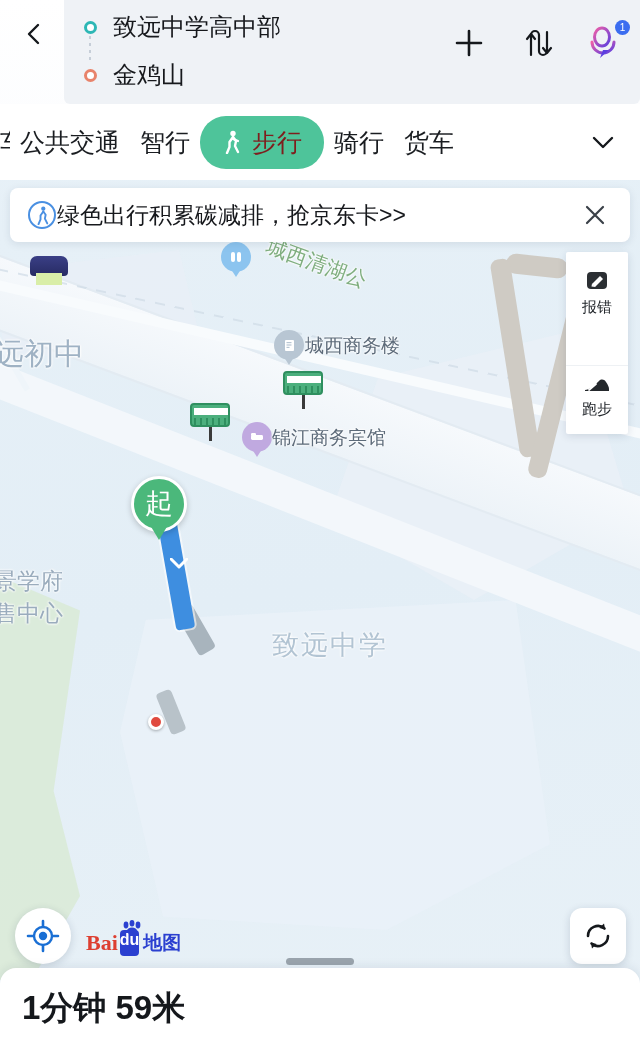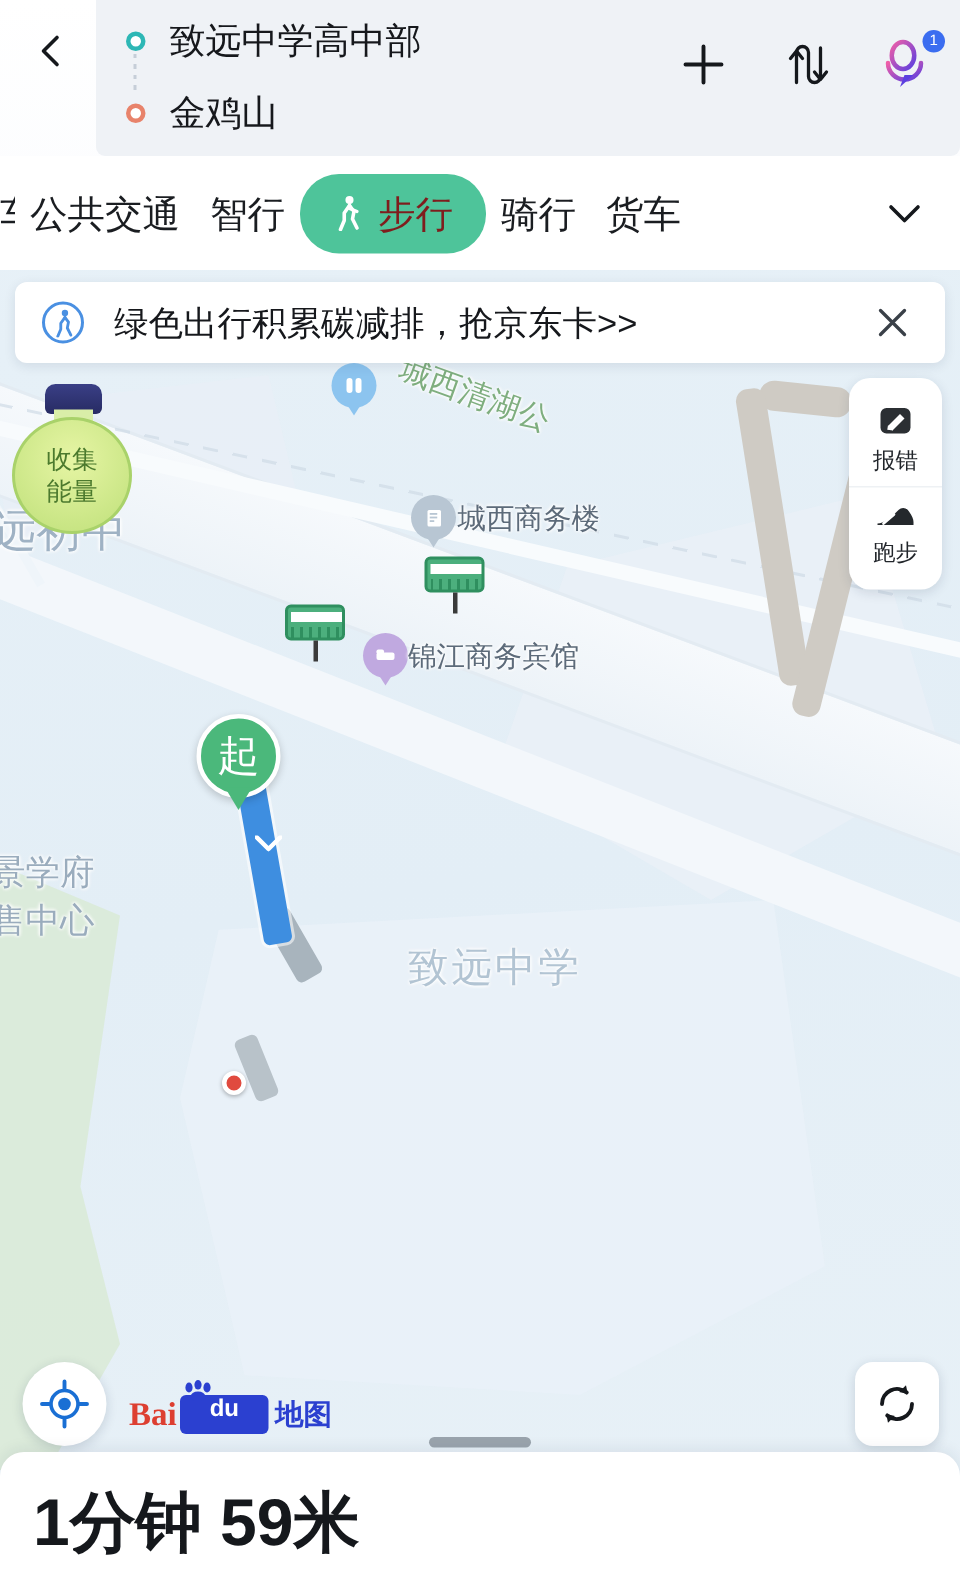--- a/index.html
+++ b/index.html
@@ -162,31 +162,31 @@
   
   .banner{
     position:absolute;left:10px;top:188px;width:620px;height:54px;
     background:#fff;border-radius:8px;display:flex;align-items:center;
     box-shadow:0 2px 8px rgba(20,40,70,.10);
   }
   .banner-ico{
     margin-left:18px;width:28px;height:28px;border-radius:50%;
     border:2px solid #4a90e2;display:flex;align-items:center;justify-content:center;flex:none;
   }
-  .banner-txt{ margin-left:20px;font-size:23px;color:#16181c;white-space:nowrap;}
+  .banner-txt{ margin-left:1px;font-size:23px;color:#16181c;white-space:nowrap;}
   .banner-x{ margin-left:auto;margin-right:20px;width:30px;height:30px;display:flex;align-items:center;justify-content:center;cursor:pointer;}
 
   
   .sidepanel{
     position:absolute;right:12px;top:252px;width:62px;
-    background:#fff;border-radius:14px;box-shadow:0 2px 8px rgba(20,40,70,.13);
+    background:#fff;border-radius:2px;box-shadow:0 2px 8px rgba(20,40,70,.13);
     padding:8px 0;
   }
   .sp-item{ display:flex;flex-direction:column;align-items:center;padding:7px 0;cursor:pointer;}
-  .sp-item + .sp-item{ border-top:1px solid #eef1f4;}
+  .sp-item + .sp-item{ border-top:1px solid #eef1f4;margin-top:41px;}
   .sp-label{ font-size:15px;color:#22262b;margin-top:3px;}
 
   
   .energy{ position:absolute;left:6px;top:256px;width:84px;height:100px;cursor:pointer;}
   .energy .cap{
     position:absolute;left:24px;top:0;width:38px;height:20px;border-radius:7px 7px 4px 4px;
     background:linear-gradient(#3a3f86,#272b63);
   }
   .energy .neck{ position:absolute;left:30px;top:17px;width:26px;height:12px;background:#d9eea8;}
   .energy .ball{
@@ -269,37 +269,37 @@
   }
   .refresh-btn{
     position:absolute;right:14px;top:908px;width:56px;height:56px;border-radius:12px;
     background:#fff;display:flex;align-items:center;justify-content:center;
     box-shadow:0 2px 8px rgba(20,40,70,.16);cursor:pointer;
   }
   .brand{ position:absolute;left:86px;top:930px;display:flex;gap:2px;}
   .brand .bai{ color:#dd3f31;font-size:22px;font-weight:bold;font-family:"Liberation Serif",serif;}
   .brand .du{
     background:#2b40d0;color:#fff;font-size:16px;font-weight:bold;border-radius:4px;
-    padding:1px 20px;position:relative;
+    padding:1px 0;position:relative;
   }
   .brand .paw{position:absolute;left:2px;top:-10px;width:22px;height:14px;}
   .brand .ditu{ color:#2b40d0;font-size:19px;font-weight:bold;margin-left:2px;}
 
   
   .sheet{
     position:absolute;left:0;bottom:0;width:640px;height:86px;
     background:#fff;border-radius:16px 16px 0 0;
     box-shadow:0 -2px 10px rgba(20,40,70,.08);
   }
   .grabber{
     position:absolute;left:50%;transform:translateX(-50%);top:958px;
     width:68px;height:7px;border-radius:4px;background:#9aa4ad;
   }
   .sheet-title{
-    position:absolute;left:22px;top:18px;font-size:44px;font-weight:bold;color:#15181c;
+    position:absolute;left:22px;top:18px;font-size:33px;font-weight:bold;color:#15181c;
     white-space:nowrap;
   }
 </style>
 </head>
 <body>
 
 <div id="app">
 
   <div class="map">
     <div class="block-top-left"></div>
@@ -380,24 +380,20 @@
           <span class="ch">起</span>
         </div>
       <div class="tail"></div>
     </div>
 
     <div class="end-dot"></div>
 
     <div class="energy">
       <div class="cap"></div>
       <div class="neck"></div>
-      <div class="ball">
-        <span class="etxt">收集</span>
-        <span class="etxt">能量</span>
-      </div>
     </div>
   </div>
 
   <div class="sidepanel">
     <div class="sp-item">
       <svg width="28" height="28" viewBox="0 0 28 28" aria-hidden="true">
         <rect x="4" y="5" width="20" height="17" rx="4" fill="#2b2f33"></rect>
         <path d="M9 17 L17 9 L20 12 L12 20 Z" fill="#fff"></path>
         <path d="M8.5 19.5 L12.5 20 L9 16.5 Z" fill="#fff"></path>
       </svg>

